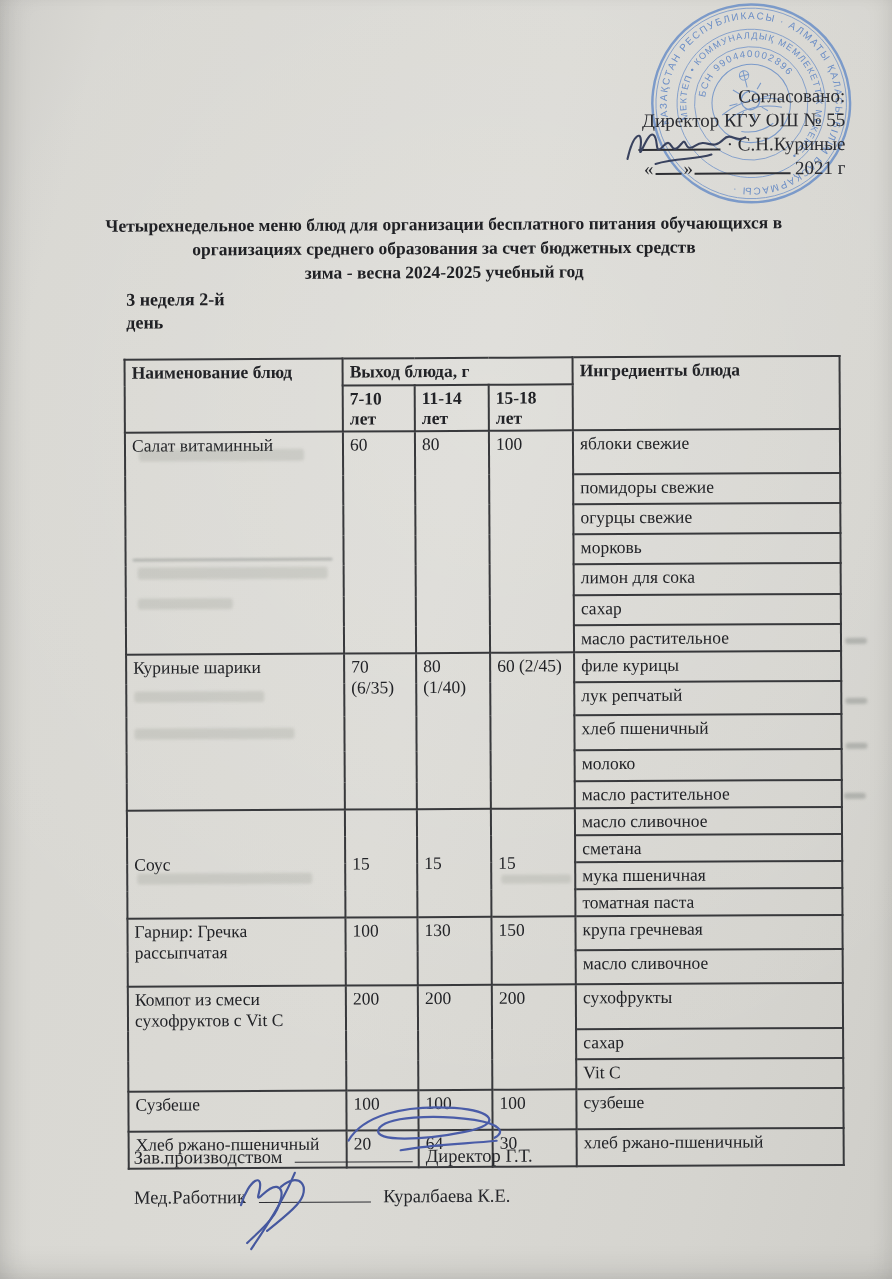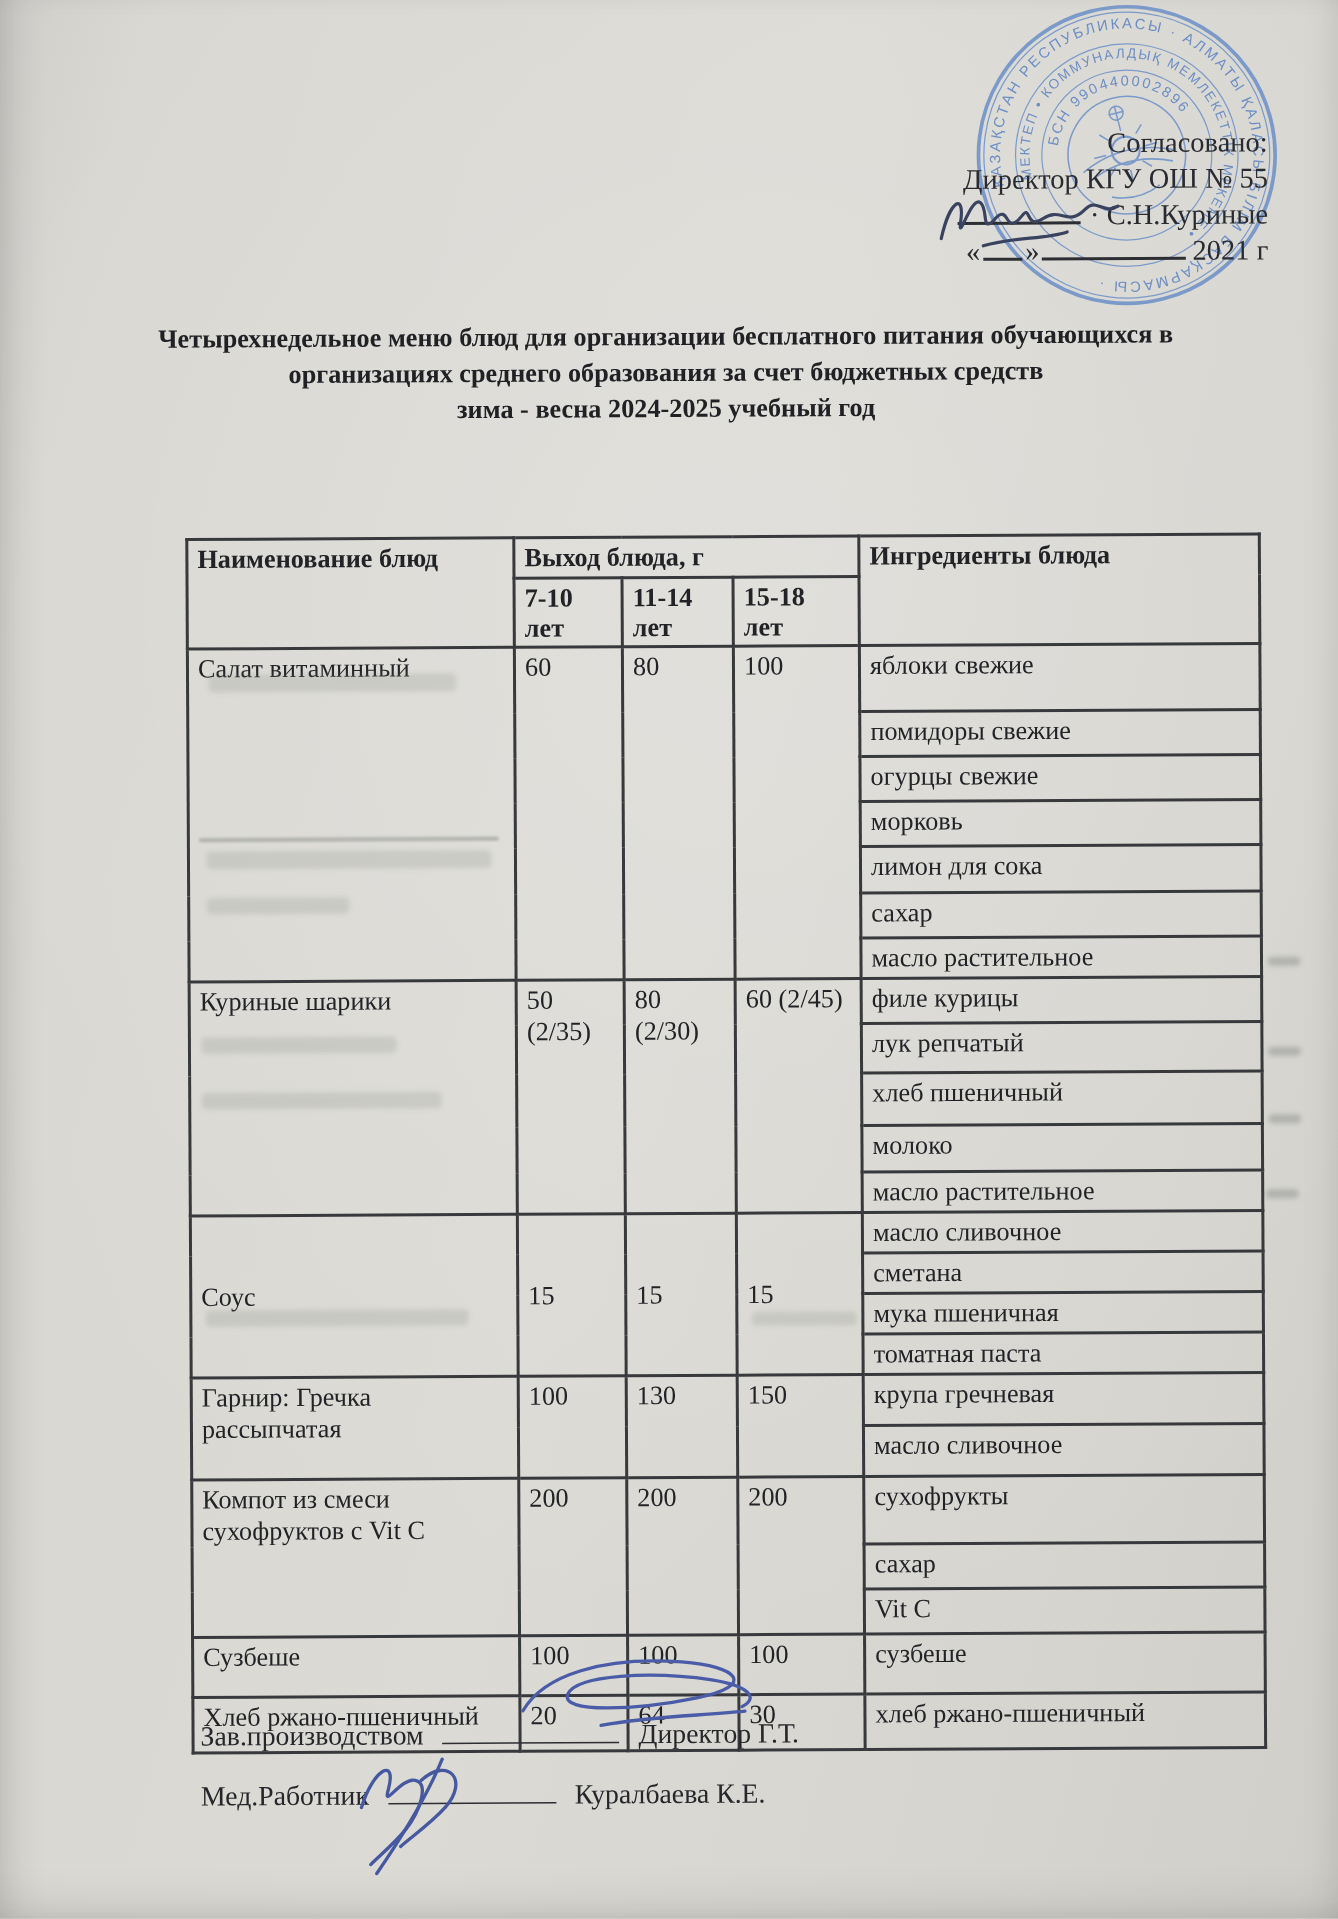--- a/index.html
+++ b/index.html
@@ -124,20 +124,24 @@
         <path d="M34 45 C55 39 75 41 90 36"></path>
       </g>
     </svg>
 
     <div class="title">
       <div>Четырехнедельное меню блюд для организации бесплатного питания обучающихся в</div>
       <div>организациях среднего образования за счет бюджетных средств</div>
       <div>зима - весна 2024-2025 учебный год</div>
     </div>
 
+    <div class="weekday">
+      <div>3 неделя 2-й</div>
+      <div>день</div>
+    </div>
 
     <table class="menu">
       <colgroup>
         <col style="width:218px">
           <col style="width:72px">
           <col style="width:74px">
           <col style="width:84px">
           <col style="width:267px">
       </colgroup>
       <thead>
@@ -173,22 +177,22 @@
             <td class="cell-ingr">лимон для сока</td>
           </tr>
           <tr style="height: 30px;">
             <td class="cell-ingr">сахар</td>
           </tr>
           <tr style="height: 24px;">
             <td class="cell-ingr">масло растительное</td>
           </tr>
           <tr style="height: 30px;">
             <td class="cell-dish" rowspan="5">Куриные шарики</td>
-            <td class="cell-portion" rowspan="5">50 (2/35)</td>
-            <td class="cell-portion" rowspan="5">80 (2/30)</td>
+            <td class="cell-portion" rowspan="5">70 (6/35)</td>
+            <td class="cell-portion" rowspan="5">80 (1/40)</td>
             <td class="cell-portion" rowspan="5">60 (2/45)</td>
             <td class="cell-ingr">филе курицы</td>
           </tr>
           <tr style="height: 33px;">
             <td class="cell-ingr">лук репчатый</td>
           </tr>
           <tr style="height: 35px;">
             <td class="cell-ingr">хлеб пшеничный</td>
           </tr>
           <tr style="height: 31px;">

